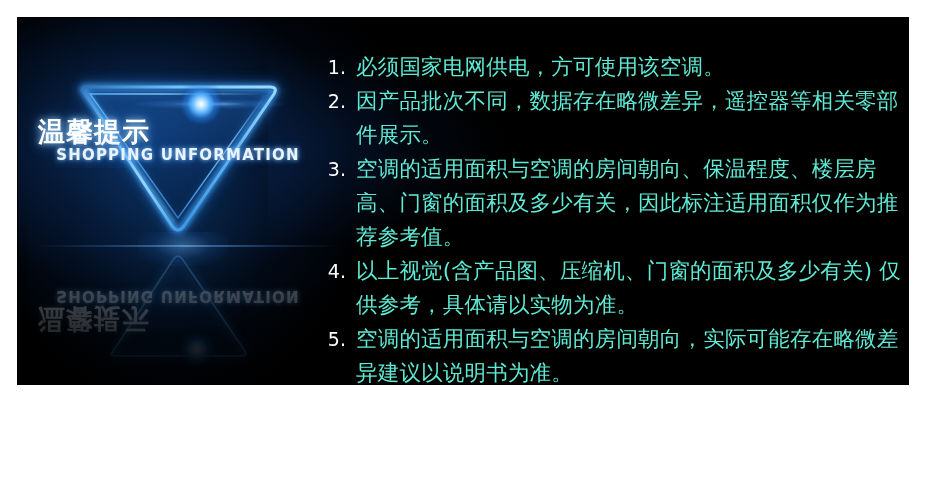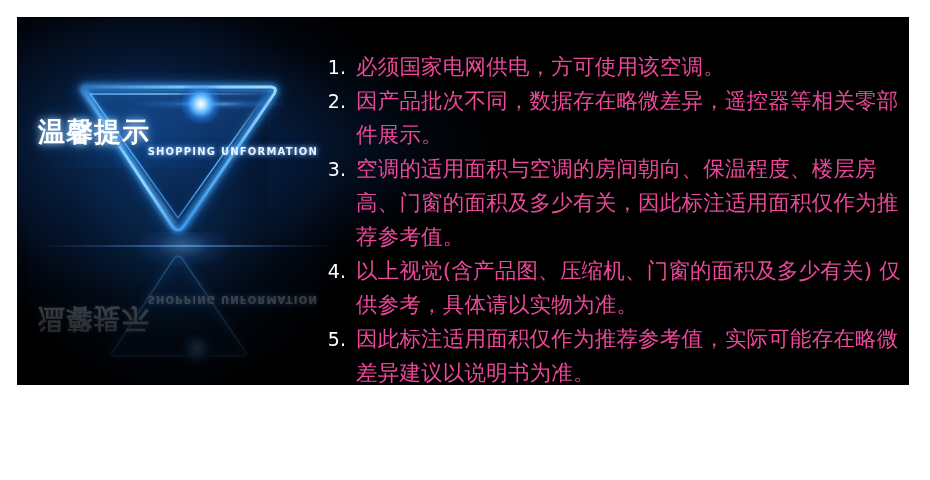--- a/index.html
+++ b/index.html
@@ -138,22 +138,22 @@
       0 0 6px rgba(170,220,255,0.95),
       0 0 14px rgba(70,150,240,0.85),
       0 1px 2px rgba(0,0,0,0.6);
     font-family: "DejaVu Sans", "Liberation Sans", sans-serif;
   }
   .badge-sub {
     position: absolute;
     left: 0;
     top: 118px;
     width: 280px;
-    text-align: right;
-    font-size: 10px;
+    text-align: center;
+    font-size: 15px;
     font-weight: bold;
     letter-spacing: 1.2px;
     color: #e8f3ff;
     text-shadow:
       0 0 4px rgba(150,205,255,0.9),
       0 0 9px rgba(60,140,230,0.7);
     font-family: "DejaVu Sans", "Liberation Sans", sans-serif;
   }
 
   
@@ -241,21 +241,21 @@
     width: 36px;
     text-align: right;
     padding-right: 10px;
     color: #ffffff;
     font-size: 19px;
     line-height: 34px;
     font-family: "DejaVu Sans", "Liberation Sans", sans-serif;
   }
   .notice-text {
     flex: 1 1 auto;
-    color: #ec4899;
+    color: #5eead4;
     letter-spacing: 0.2px;
   }
 </style>
 </head>
 <body>
 
 <div id="page">
 
   <div class="panel">
 
@@ -343,18 +343,18 @@
       <li class="notice-item">
         <span class="notice-num">3.</span>
         <span class="notice-text">空调的适用面积与空调的房间朝向、保温程度、楼层房高、门窗的面积及多少有关，因此标注适用面积仅作为推荐参考值。</span>
       </li>
       <li class="notice-item">
         <span class="notice-num">4.</span>
         <span class="notice-text">以上视觉(含产品图、压缩机、门窗的面积及多少有关) 仅供参考，具体请以实物为准。</span>
       </li>
       <li class="notice-item">
         <span class="notice-num">5.</span>
-        <span class="notice-text">因此标注适用面积仅作为推荐参考值，实际可能存在略微差异建议以说明书为准。</span>
+        <span class="notice-text">空调的适用面积与空调的房间朝向，实际可能存在略微差异建议以说明书为准。</span>
       </li>
     </ol>
 
   </div>
 </div>
 
 </body></html>

